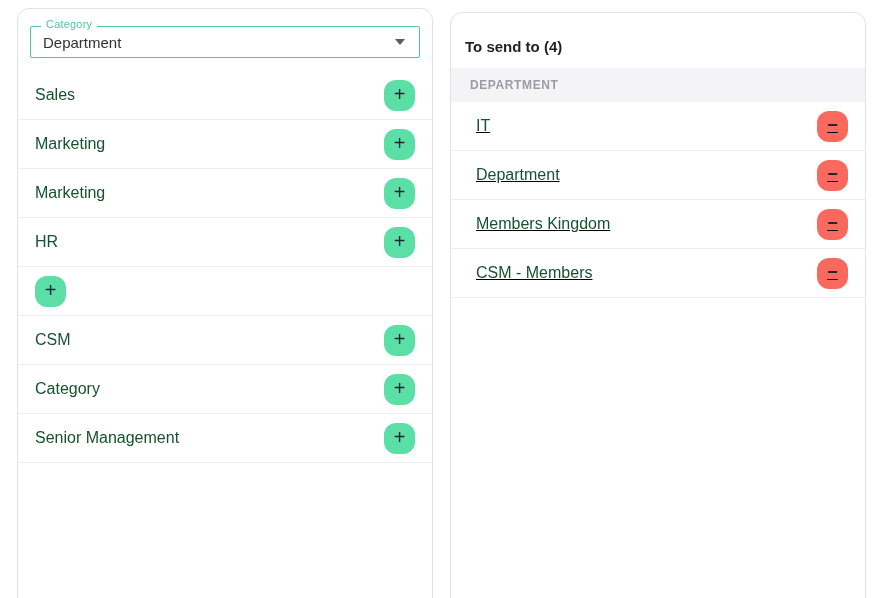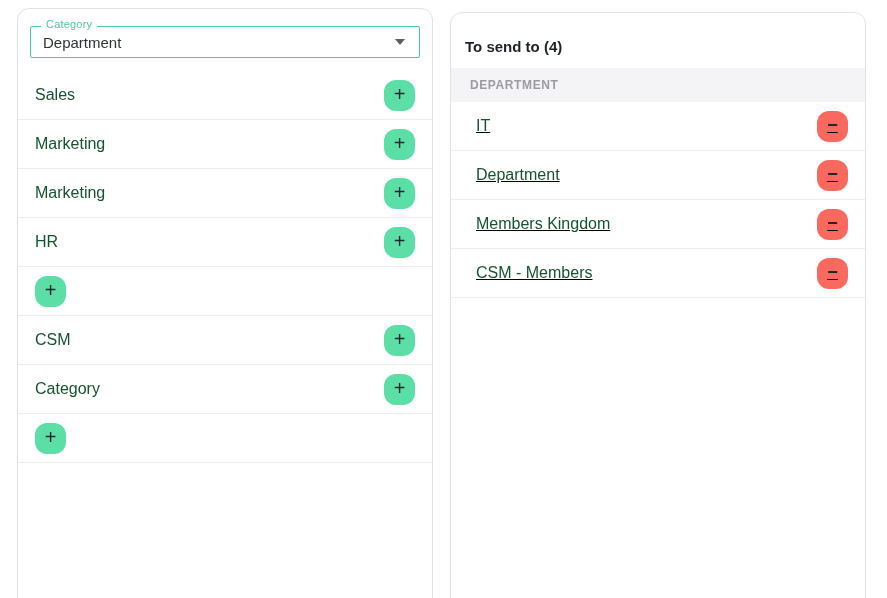--- a/index.html
+++ b/index.html
@@ -191,20 +191,21 @@
   </div>
 
   <div class="row">
     <span class="row-label">Category</span>
     <button class="chip add">
       <span class="glyph">+</span>
     </button>
   </div>
 
   <div class="row">
+    <span class="row-label">Senior Management</span>
     <button class="chip add">
       <span class="glyph">+</span>
     </button>
   </div>
 </div>
 </div>
 
 <div class="card right-card">
 
   <div class="panel-title">To send to (4)</div>

